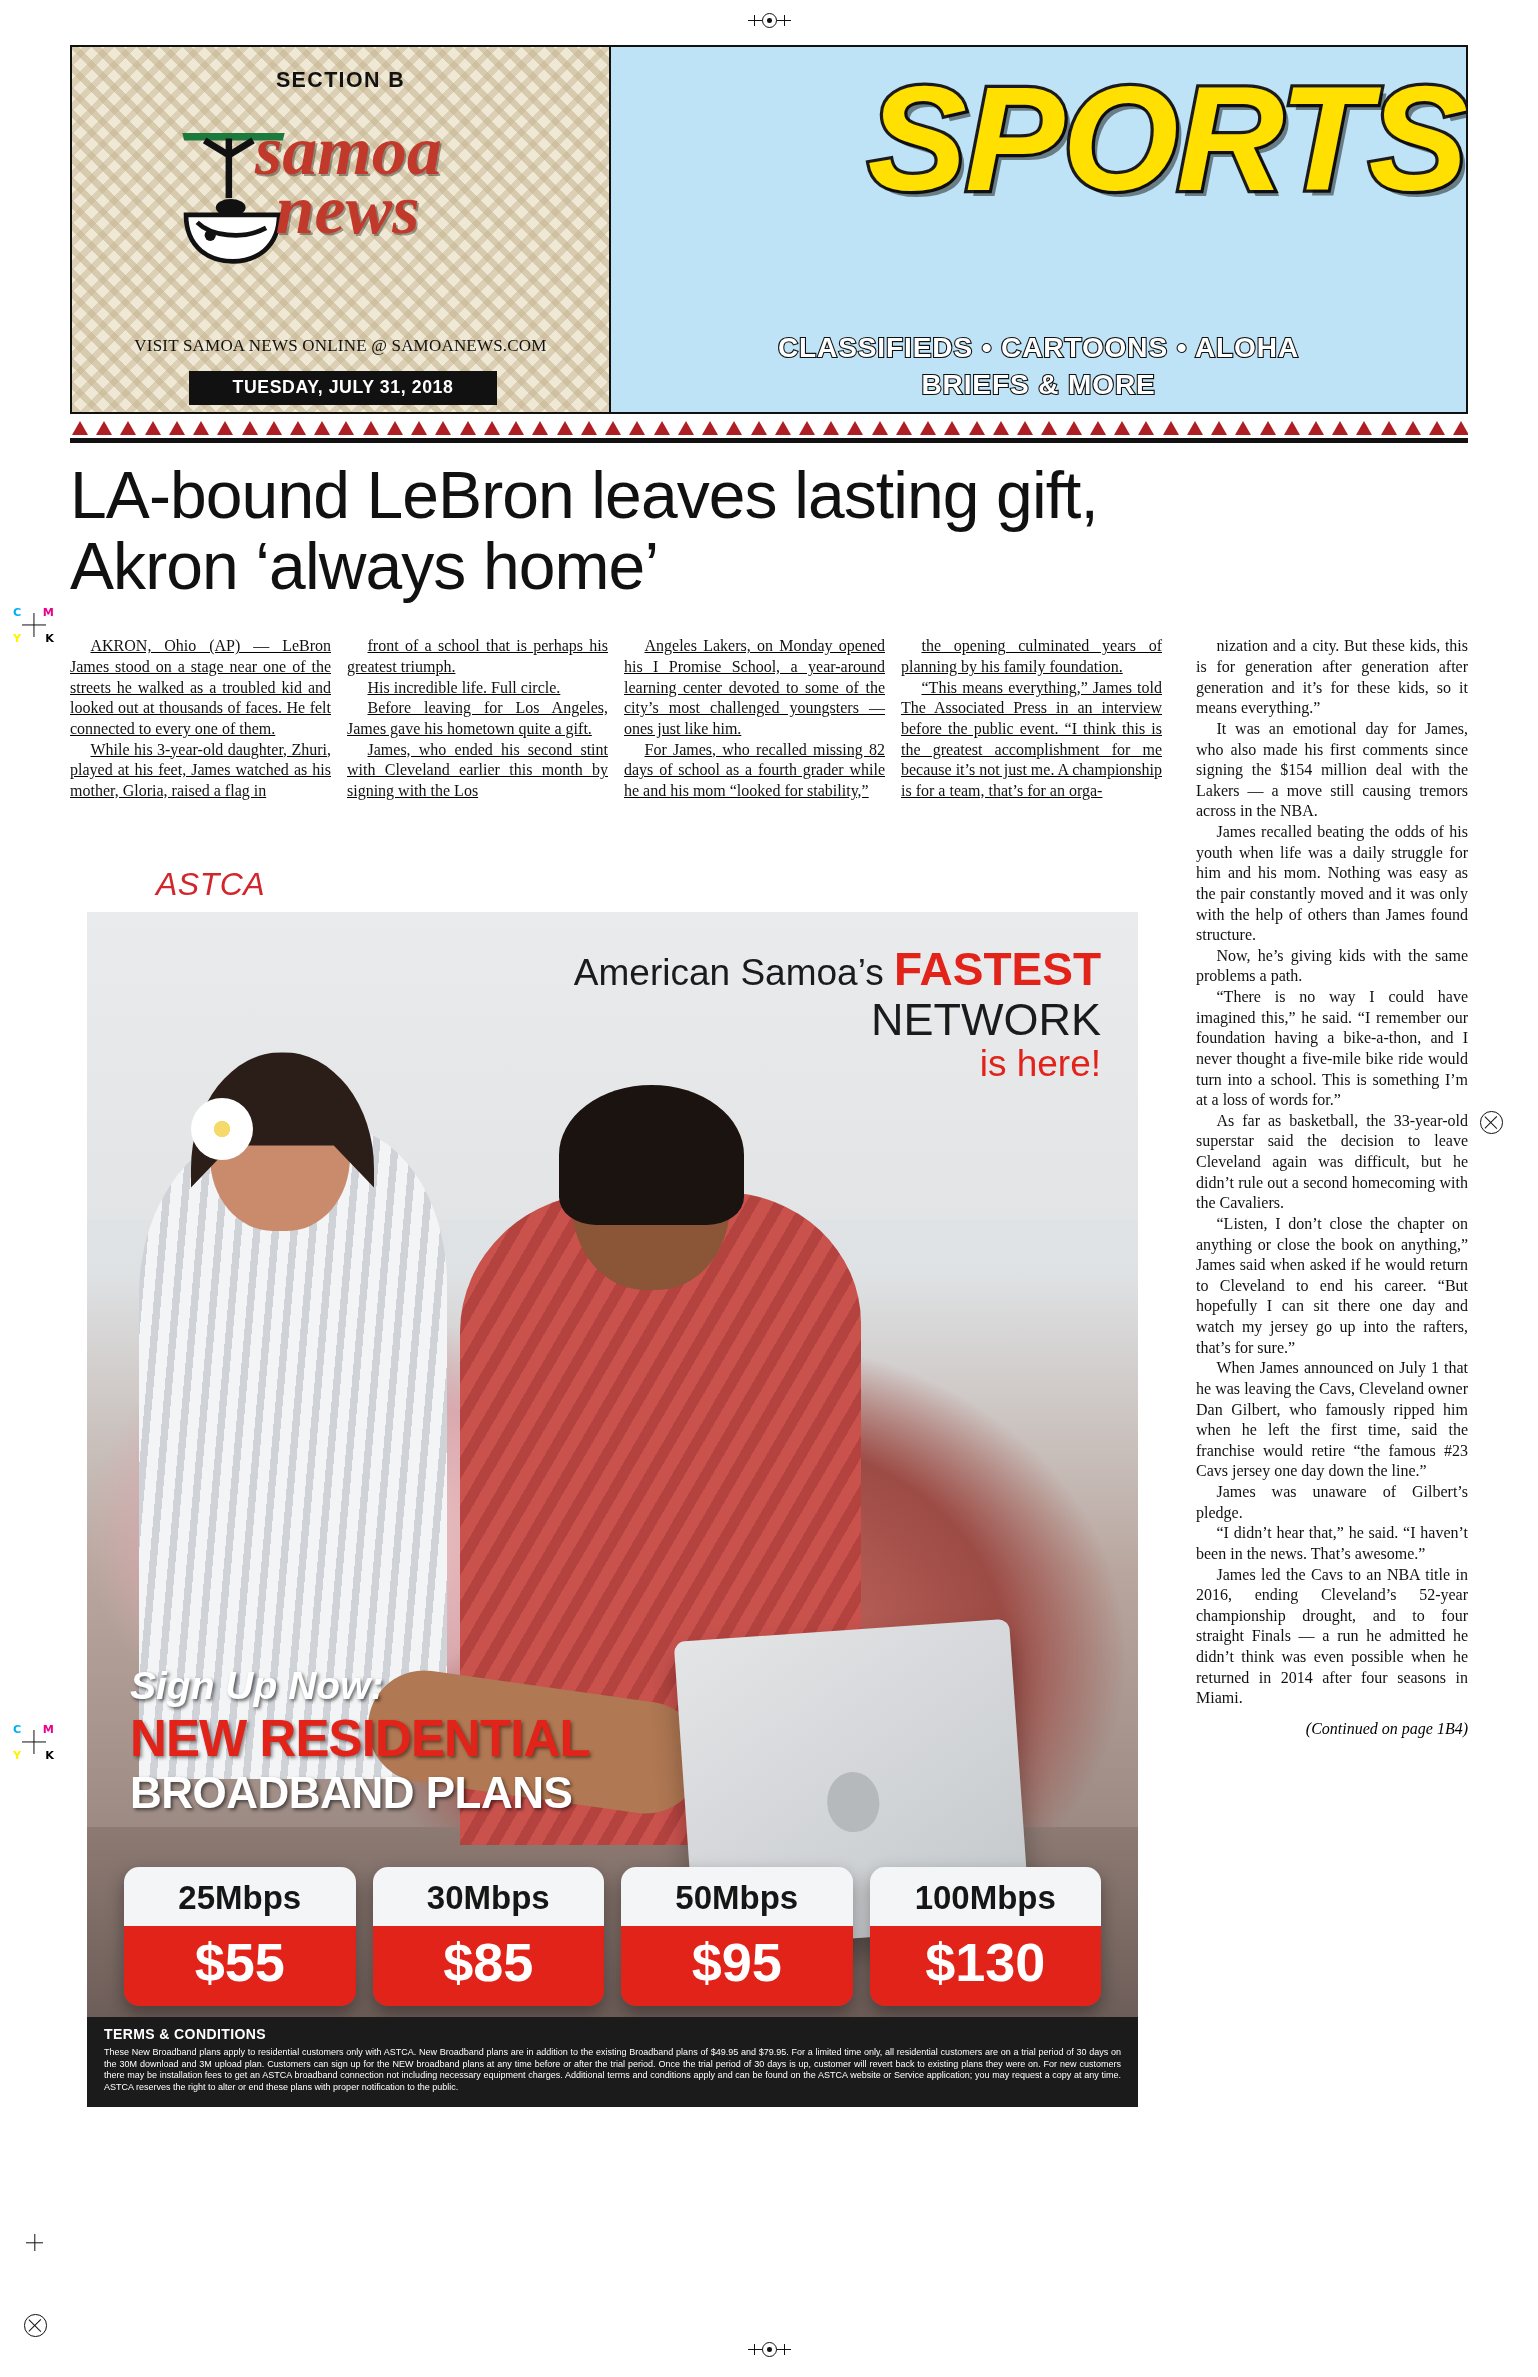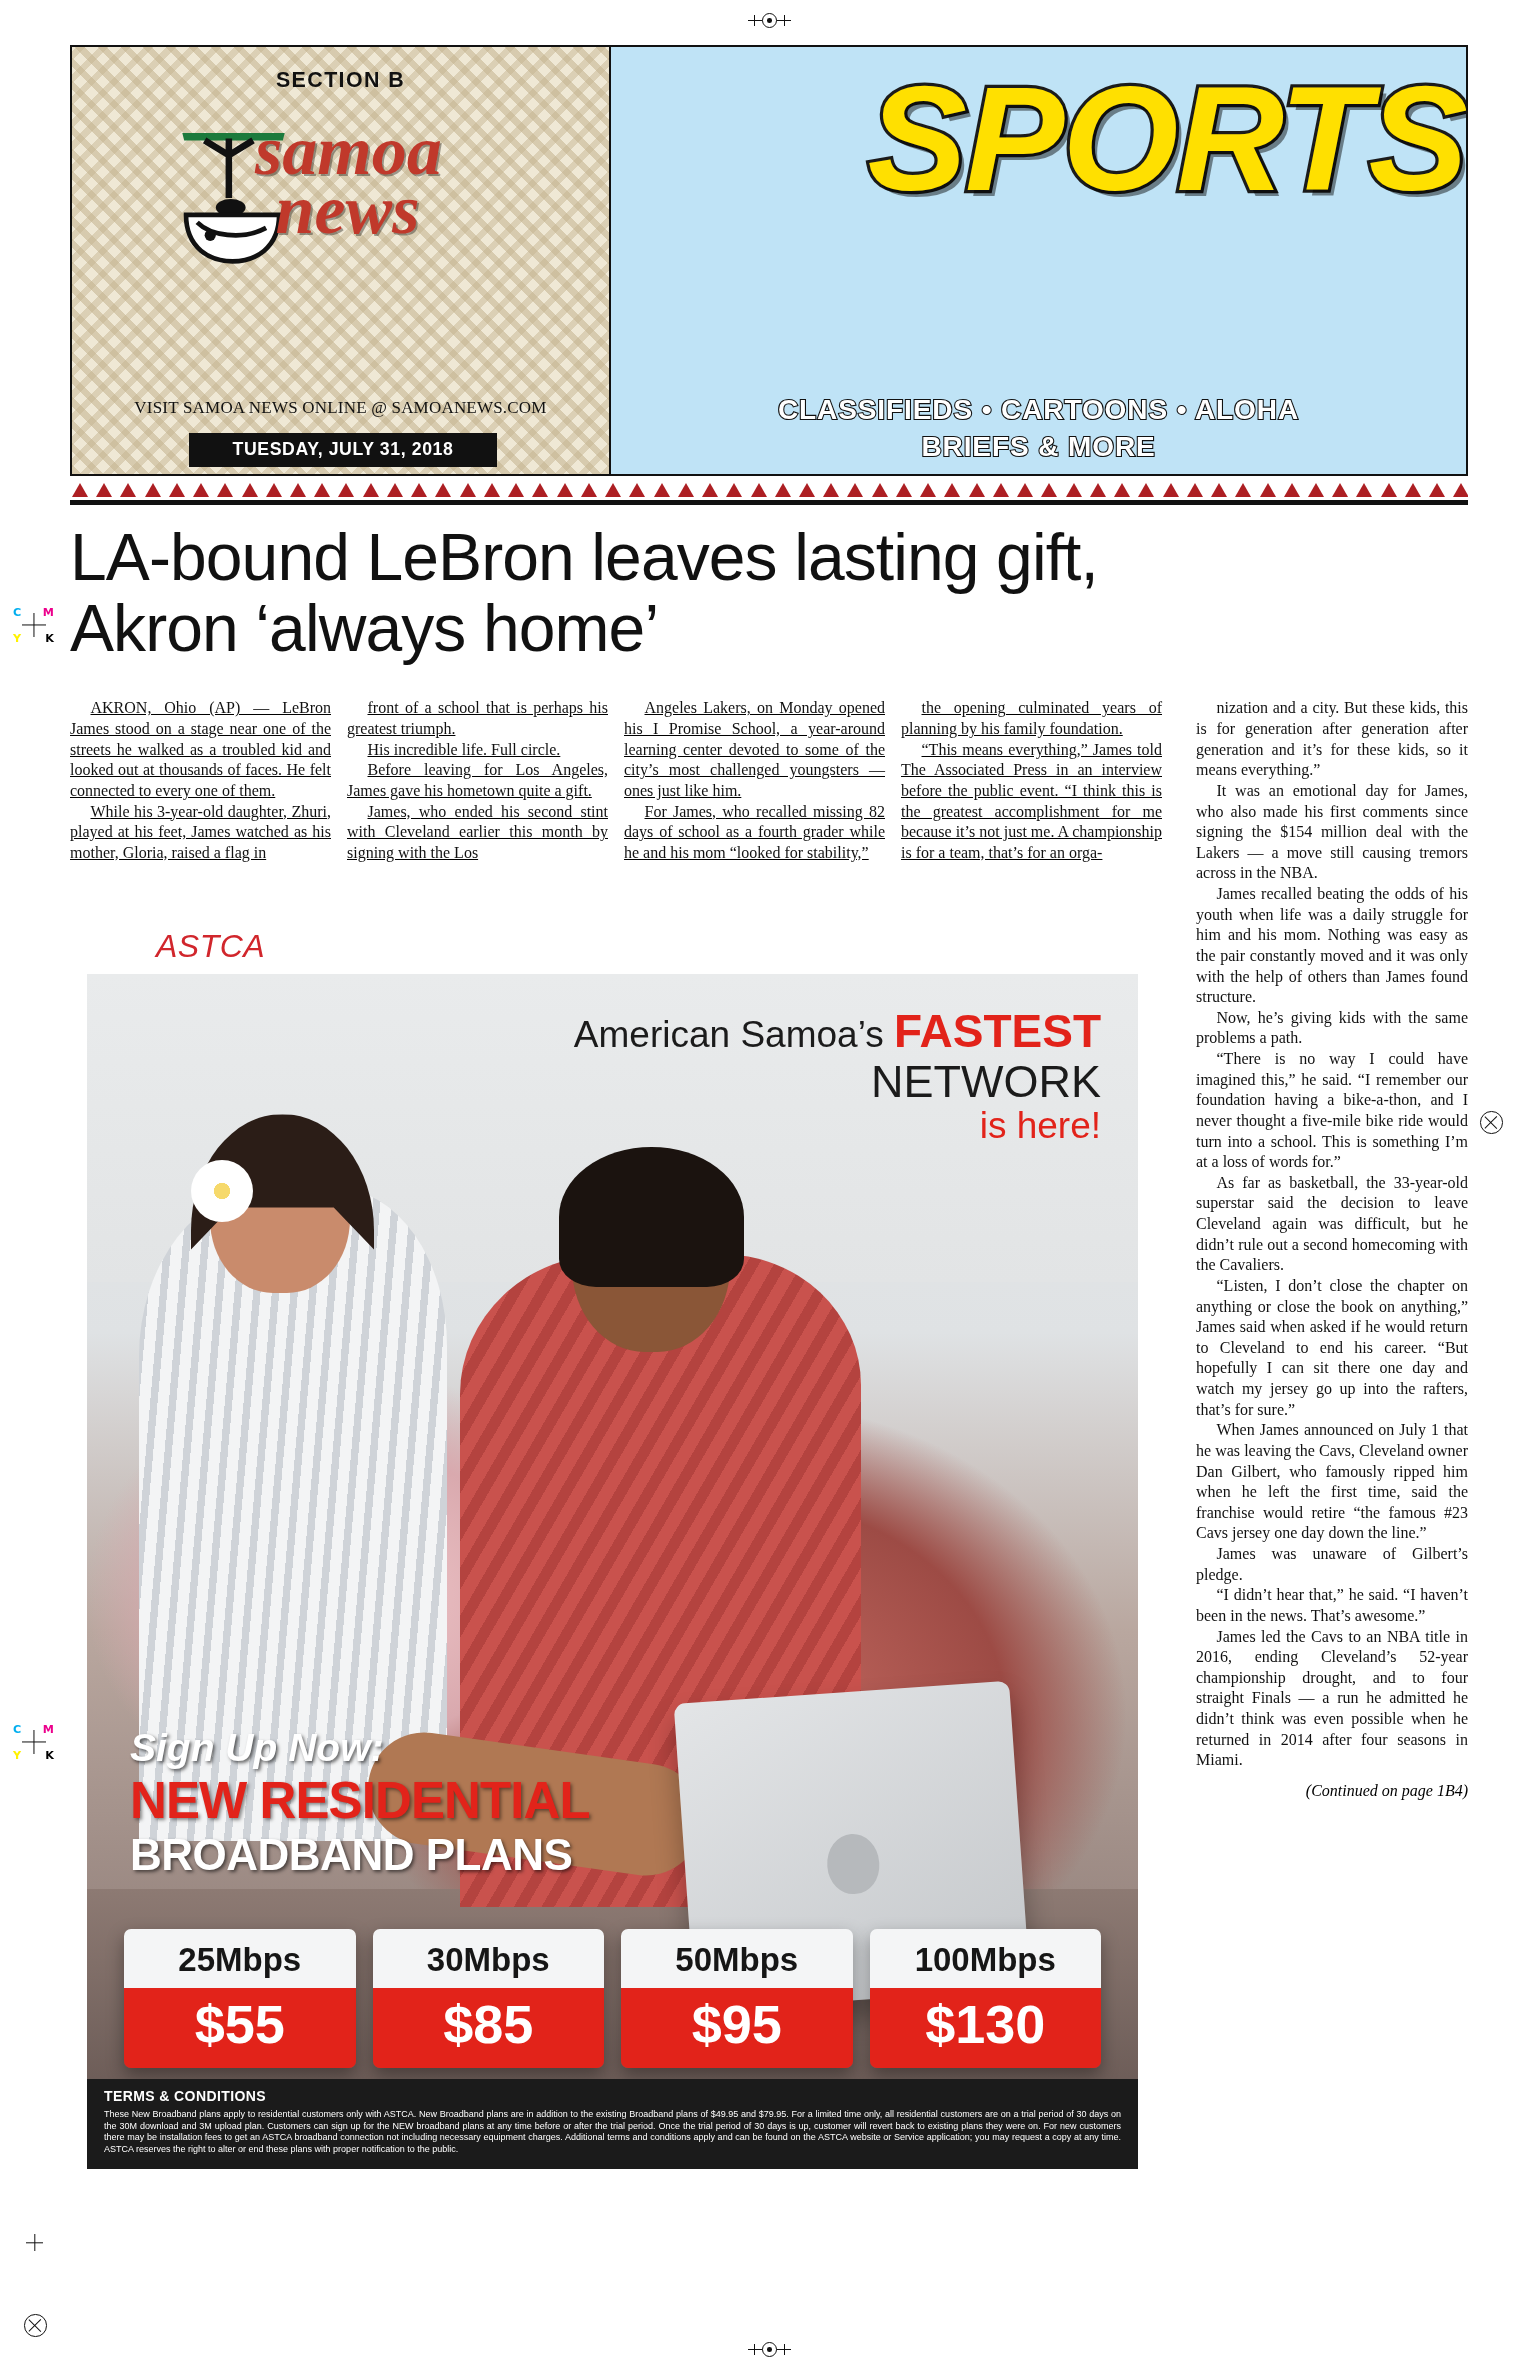--- a/index.html
+++ b/index.html
@@ -107,21 +107,21 @@
     position: absolute;
     left: 70px;
     top: 45px;
     width: 1398px;
     height: 2275px;
   }
 
   
   .masthead {
     position: relative;
-    height: 431px;
+    height: 369px;
     display: flex;
     border: 2.8px solid #111;
     box-sizing: border-box;
   }
   .mast-left {
     width: 539px;
     background: #f6f2e6;
     position: relative;
     border-right: 2.8px solid #111;
     box-sizing: border-box;
@@ -504,21 +504,21 @@
   .plans {
     position: absolute;
     left: 37px;
     right: 37px;
     bottom: 101px;
     display: flex;
     gap: 17px;
   }
   .plan {
     flex: 1;
-    border-radius: 7px;
+    border-radius: 15px;
     overflow: hidden;
     box-shadow: 0 7.5px 17px rgba(0,0,0,.35);
   }
   .plan .speed {
     background: #f4f5f6;
     text-align: center;
     font-family: "Liberation Sans", sans-serif;
     font-weight: bold;
     font-size: 33px;
     color: #161616;

